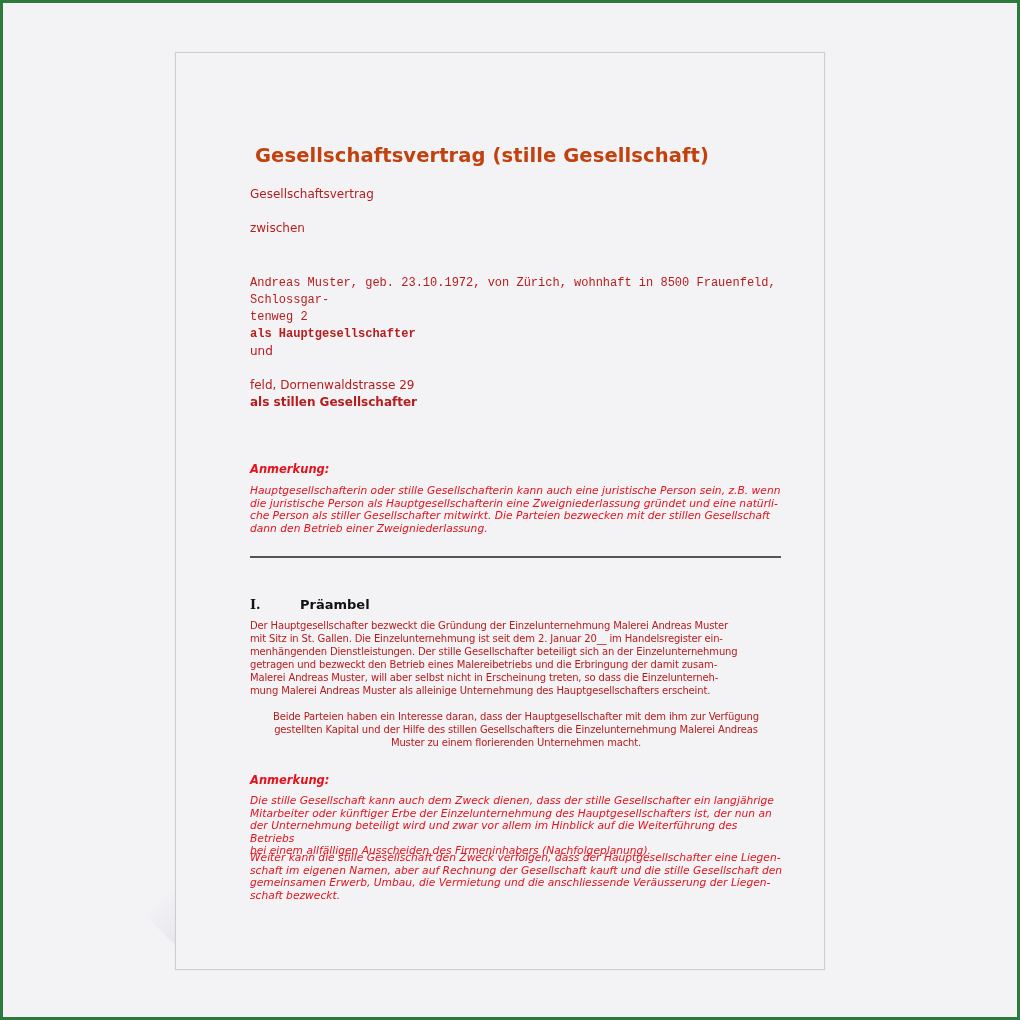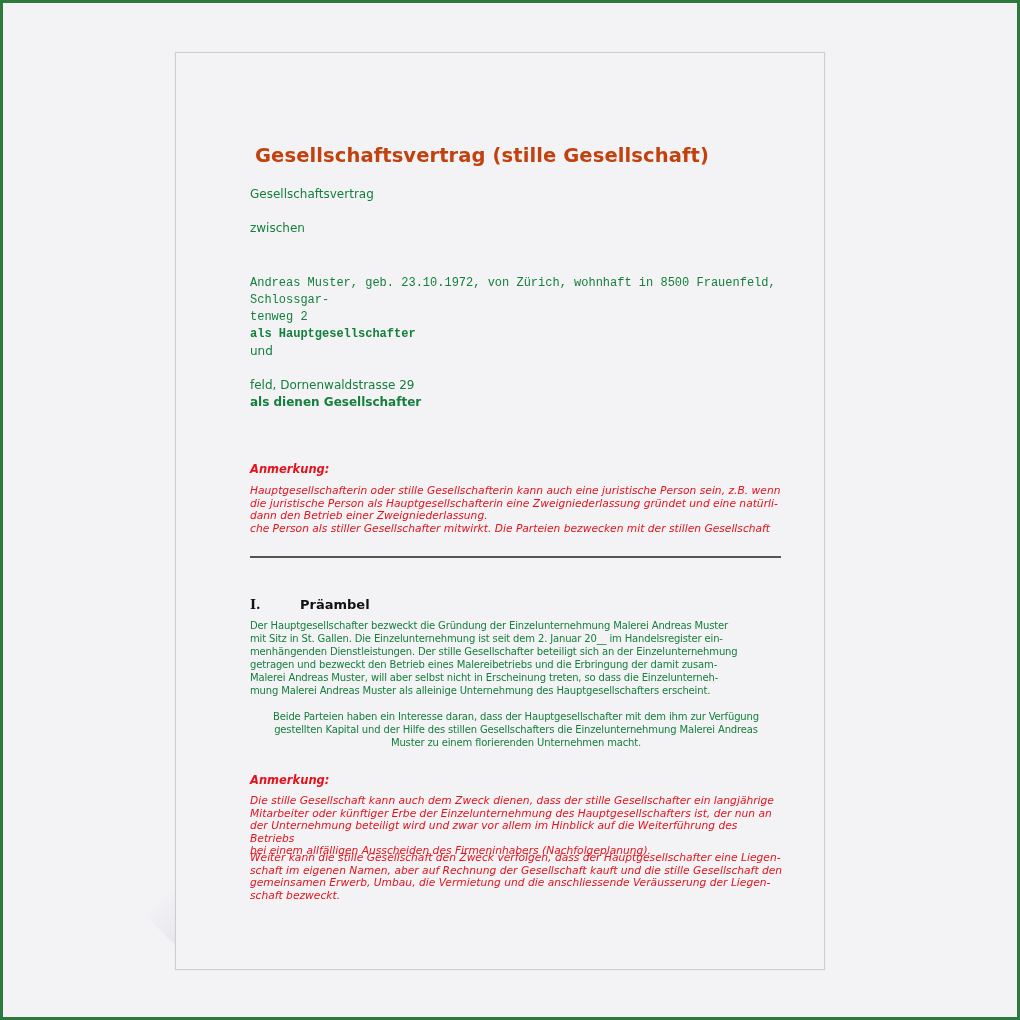--- a/index.html
+++ b/index.html
@@ -31,21 +31,21 @@
       box-shadow: 0 0 1px #dad8dc;
     }
     .content { position: absolute; left: 74px; top: 0; width: 532px; }
     .title {
       position: absolute; top: 82px; left: 5px;
       font-size: 19.5px; font-weight: bold; color: #c2410c;
       white-space: nowrap; letter-spacing: 0.1px; margin-top: 9px;
     }
     .p {
       position: absolute; left: 0; width: 532px;
-      font-size: 12px; line-height: 17px; color: #15803d;
+      font-size: 12px; line-height: 17px; color: #b91c1c;
     }
     .small { font-size: 10px; line-height: 13px; letter-spacing: -0.15px; }
     .b { font-weight: bold; }
     .note-head {
       position: absolute; left: 0;
       color: #e4131b; font-style: italic; font-weight: bold; font-size: 11.5px;
     }
     .note {
       position: absolute; left: 0; width: 535px;
       color: #e4131b; font-style: italic; font-size: 10.7px; line-height: 12.5px;
@@ -78,29 +78,29 @@
     <div class="p" style="top:222px;font-family:Liberation Mono, monospace;">
       <div>Andreas Muster, geb. 23.10.1972, von Zürich, wohnhaft in 8500 Frauenfeld, Schlossgar-</div>
       <div>tenweg 2</div>
       <div class="b">als Hauptgesellschafter</div>
     </div>
 
     <div class="p" style="top:290px;">und</div>
 
     <div class="p" style="top:324px;">
       <div>feld, Dornenwaldstrasse 29</div>
-      <div class="b">als dienen Gesellschafter</div>
+      <div class="b">als stillen Gesellschafter</div>
     </div>
 
     <div class="note-head" style="top:409px;">Anmerkung:</div>
     <div class="note" style="top:432px;">
       <div>Hauptgesellschafterin oder stille Gesellschafterin kann auch eine juristische Person sein, z.B. wenn</div>
       <div>die juristische Person als Hauptgesellschafterin eine Zweigniederlassung gründet und eine natürli-</div>
+      <div>che Person als stiller Gesellschafter mitwirkt. Die Parteien bezwecken mit der stillen Gesellschaft</div>
       <div>dann den Betrieb einer Zweigniederlassung.</div>
-      <div>che Person als stiller Gesellschafter mitwirkt. Die Parteien bezwecken mit der stillen Gesellschaft</div>
     </div>
 
     <div class="hr"></div>
 
     <div class="section">
       <span class="num">I.</span>
       <span>Präambel</span>
     </div>
 
     <div class="p small" style="top:566px;">

